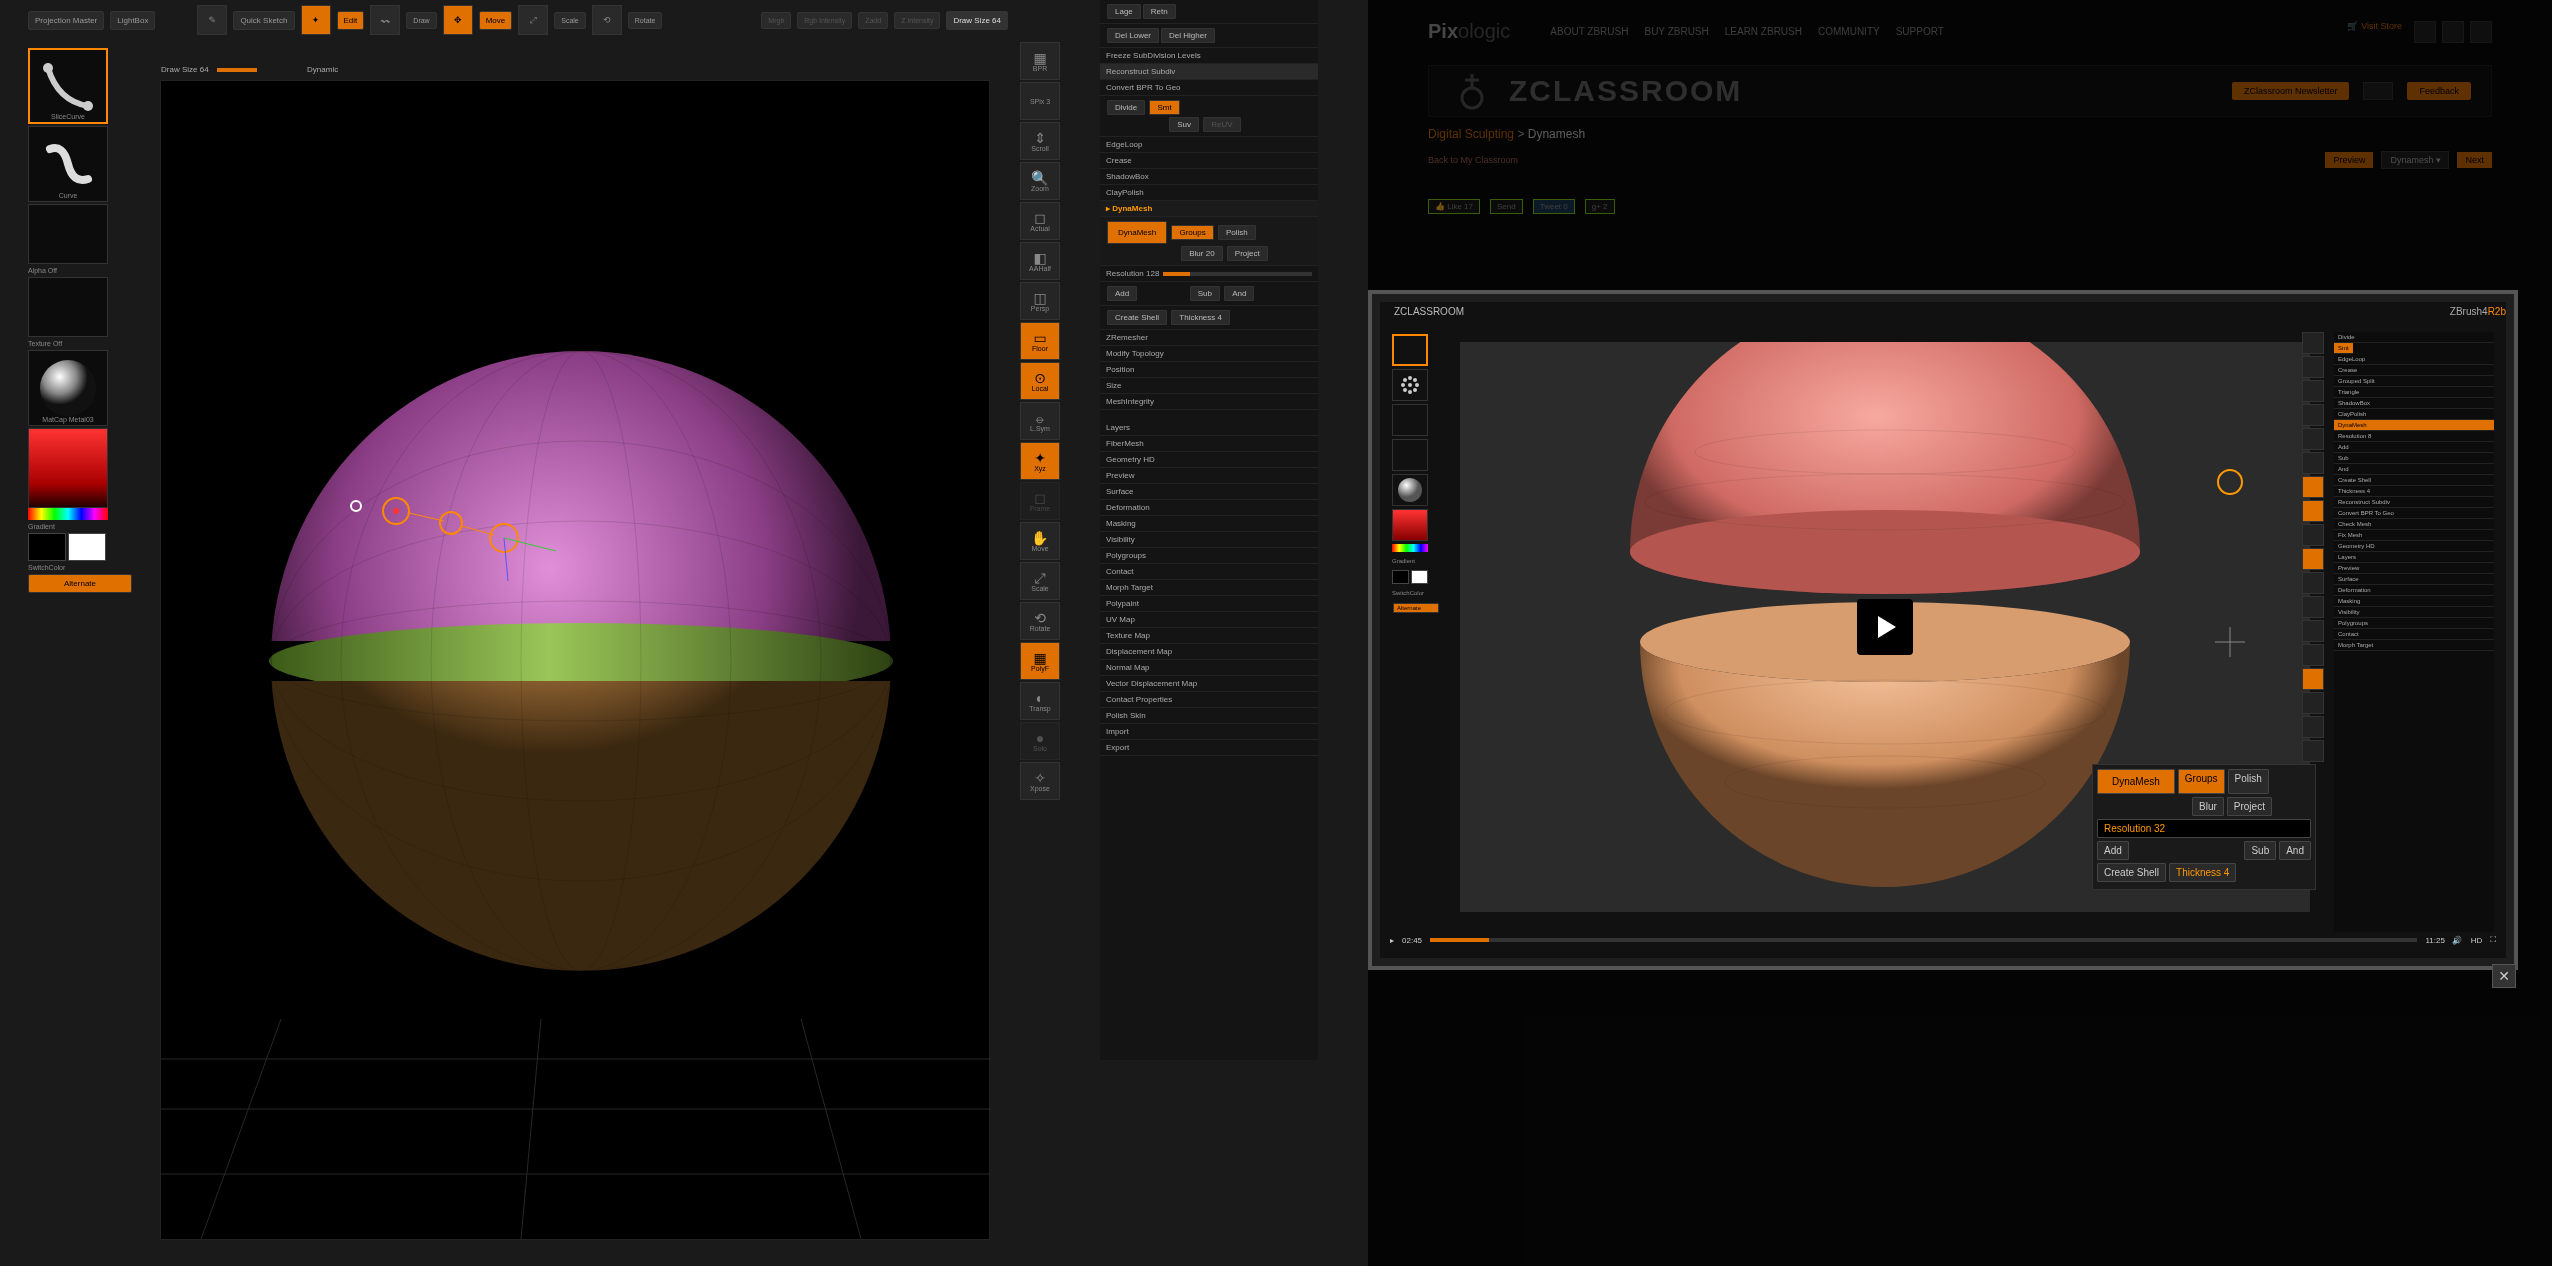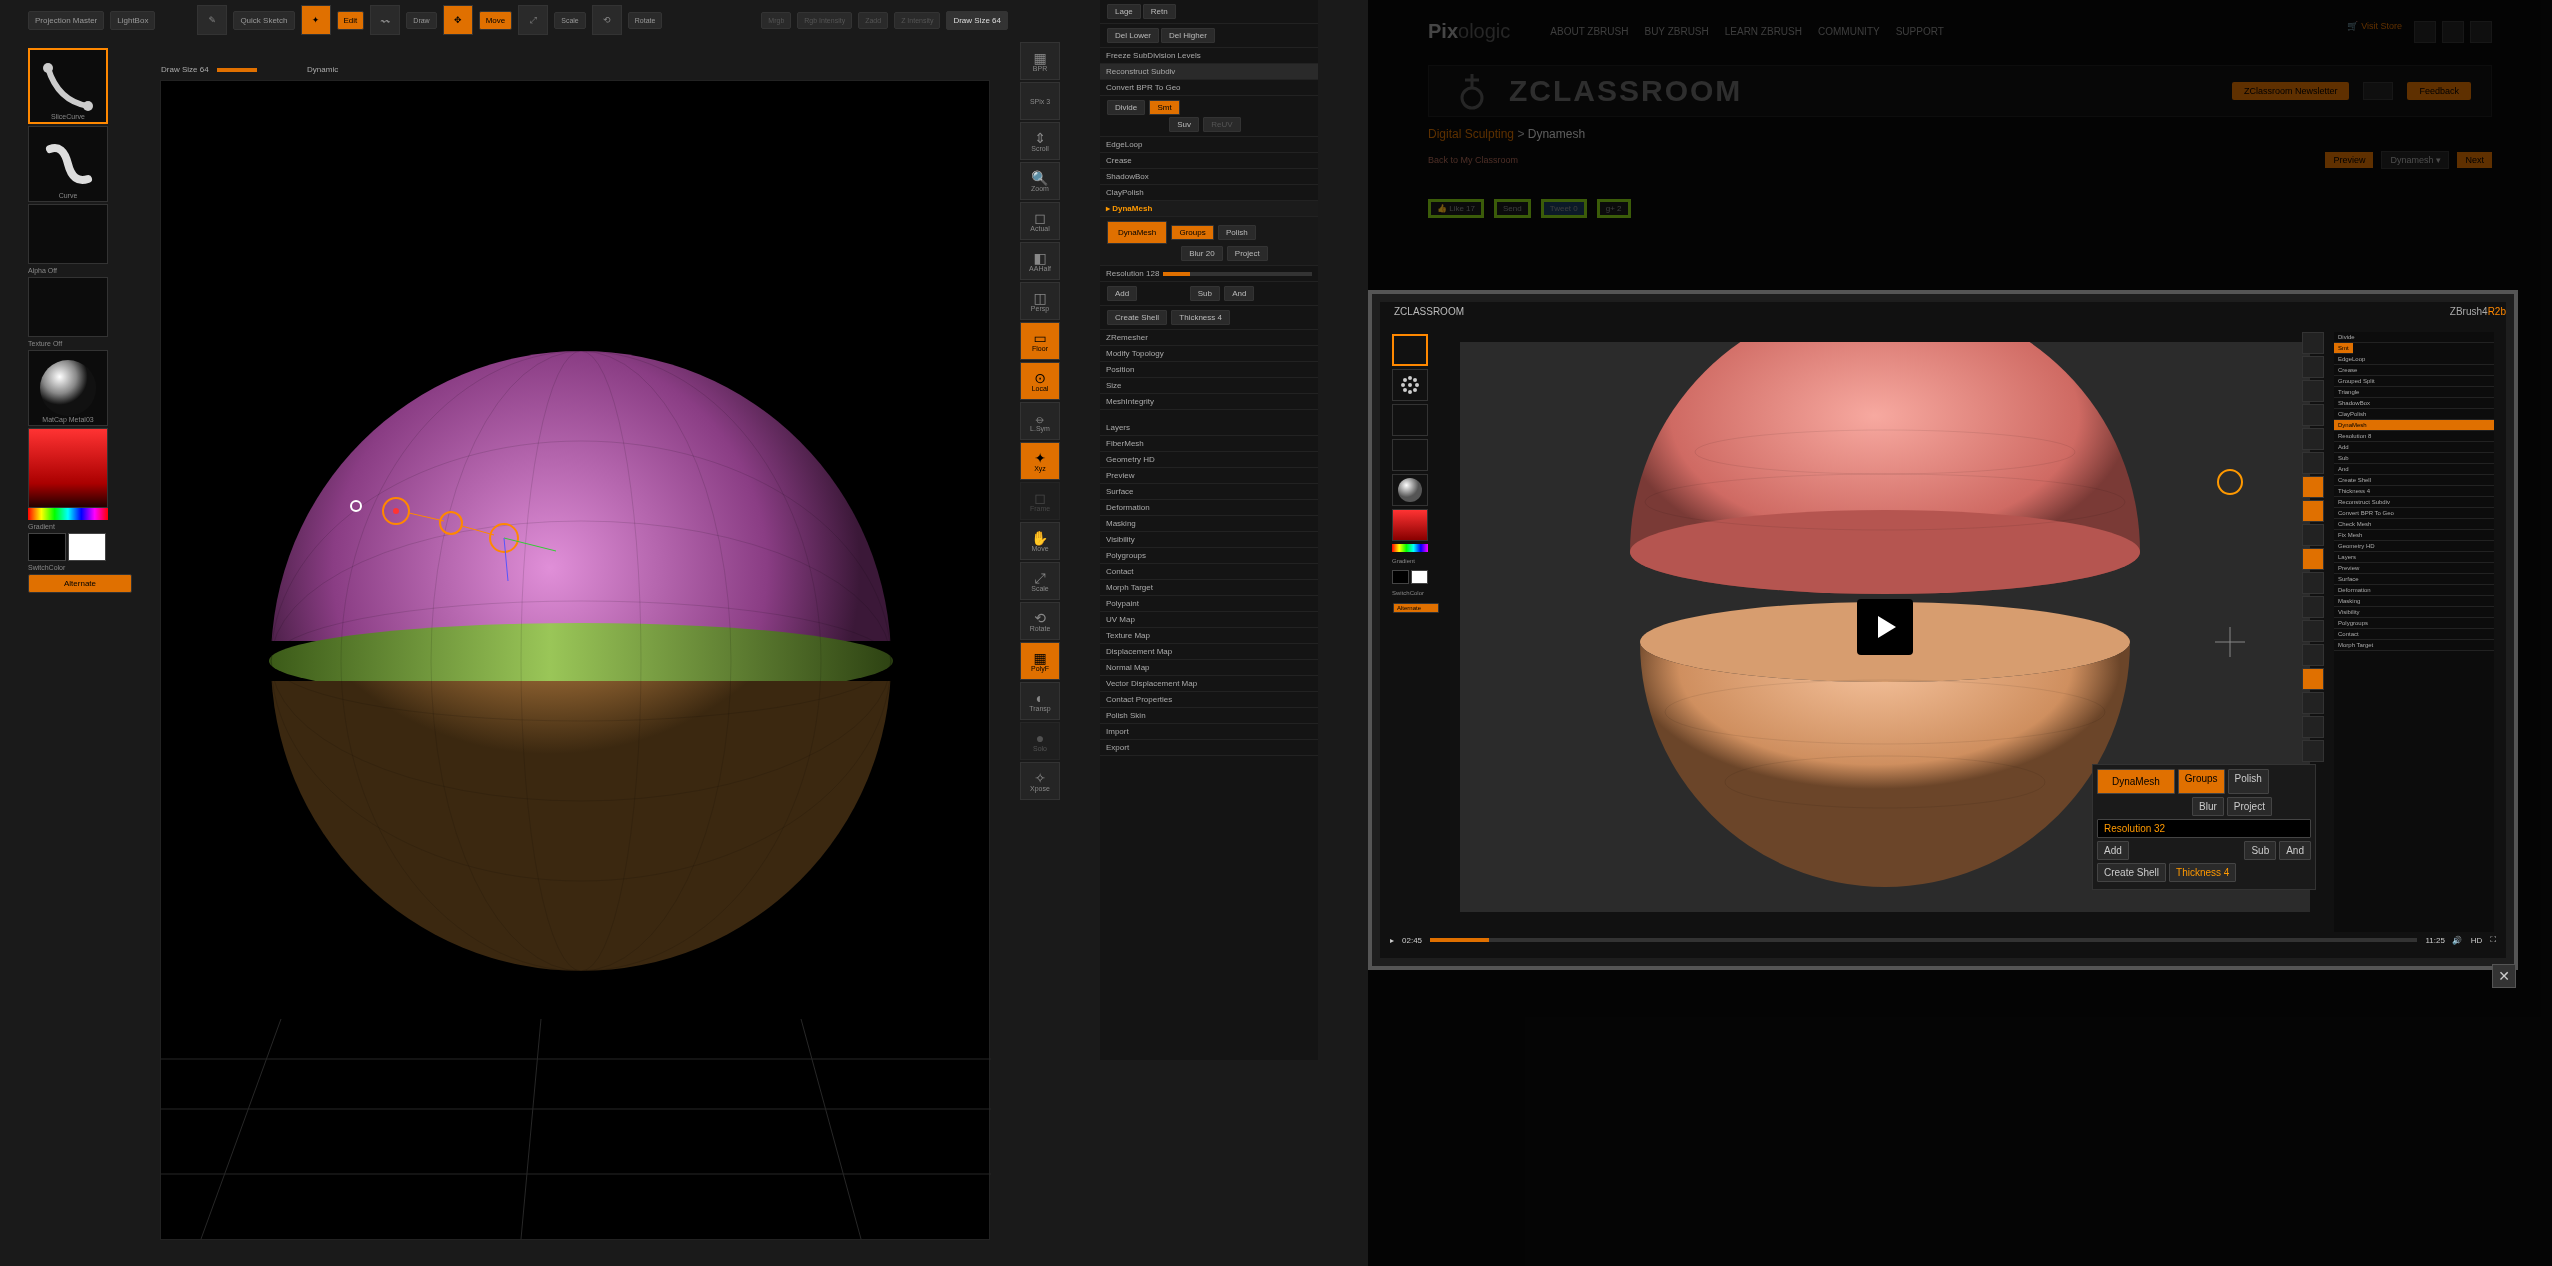--- a/index.html
+++ b/index.html
@@ -60,21 +60,21 @@
 .zc-logo { color:#666; font-size:30px; font-weight:bold; letter-spacing:2px; }
 .newsletter-btn { margin-left:auto; background:#d36a00; color:#000; padding:4px 12px; font-size:9px; border-radius:2px; }
 .feedback-btn { background:#d36a00; color:#000; padding:4px 12px; font-size:9px; border-radius:2px;text-align:right; }
 .crumb { margin:10px 60px; font-size:12px; }
 .crumb .a { color:#cc6a00; }
 .crumb .b { color:#ccc; }
 .tag-row { margin:4px 60px 30px; display:flex; gap:8px; align-items:center; }
 .tag-row .t { background:#d36a00; color:#000; padding:3px 8px; font-size:9px; }
 .tag-row .dd { background:#222; border:1px solid #333; color:#aaa; padding:3px 8px; font-size:9px; }
 .fb-bar { margin:0 60px; display:flex; gap:10px; }
-.fb-btn { background:#1a1a1a; border:3px solid #84cc16; color:#888; padding:2px 6px; font-size:8px; }
+.fb-btn { background:#1a1a1a; border:1px solid #84cc16; color:#888; padding:2px 6px; font-size:8px; }
 .thumb-grid { margin:450px 60px 0; display:flex; gap:30px; }
 .thumb-card { width:200px; }
 .thumb-card .ttl { font-size:9px; color:#aaa; margin-bottom:6px; height:26px; }
 .thumb-card .play { background:#d36a00; color:#000; padding:2px 8px; font-size:8px; display:inline-block; }
 .soc-row { margin:40px 60px; display:flex; gap:30px; }
 .soc-grp { display:flex; gap:4px; }
 
 
 .video-popup { position:absolute; left:1368px; top:290px; width:1150px; height:680px; background:#1e1e1e; border:4px solid #555; z-index:50; }
 .video-inner { position:absolute; inset:8px; background:#111; }

